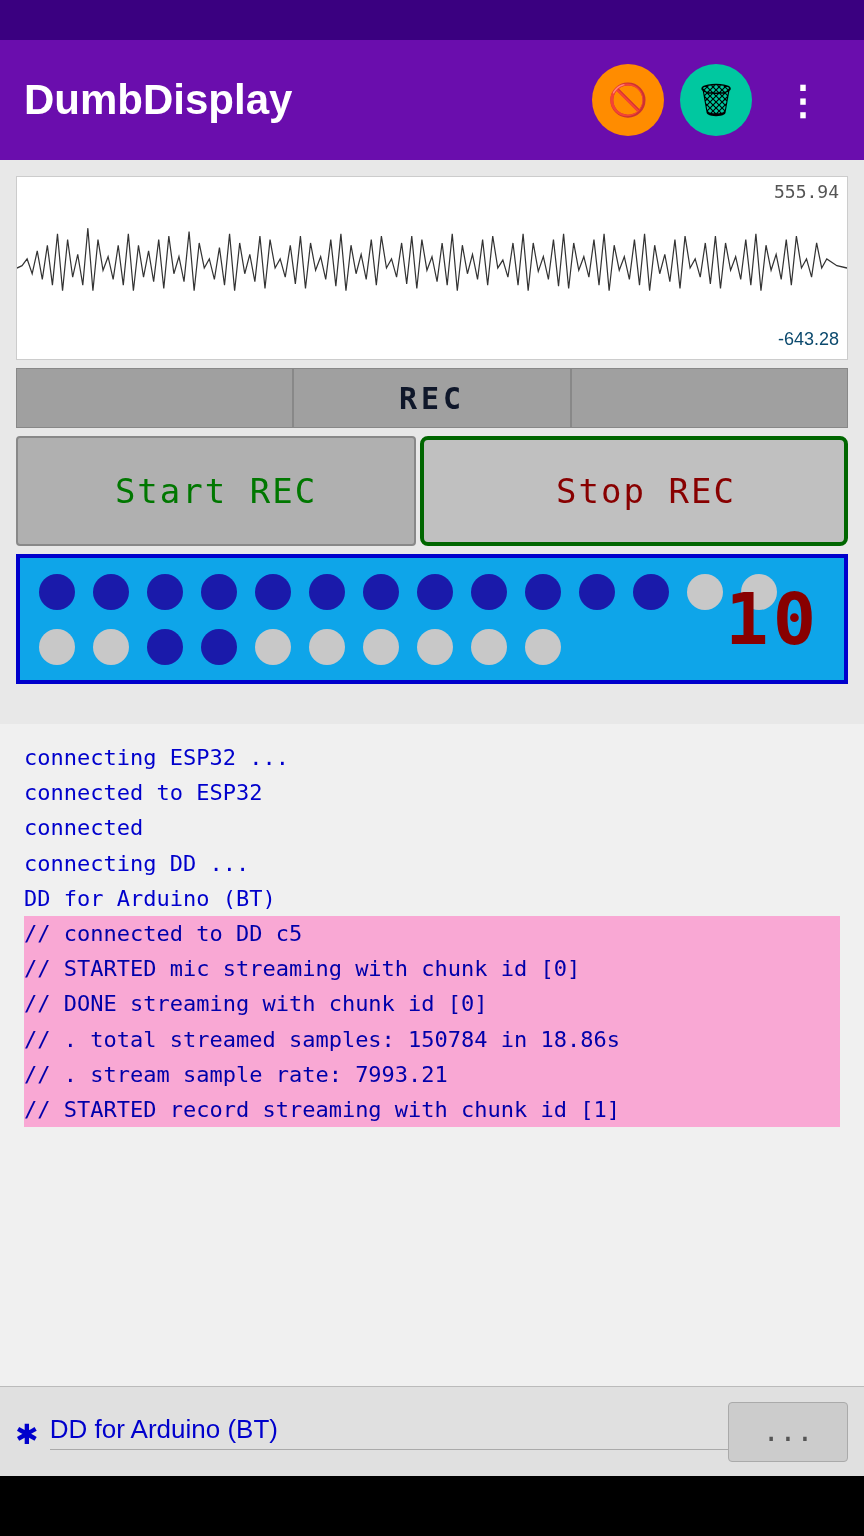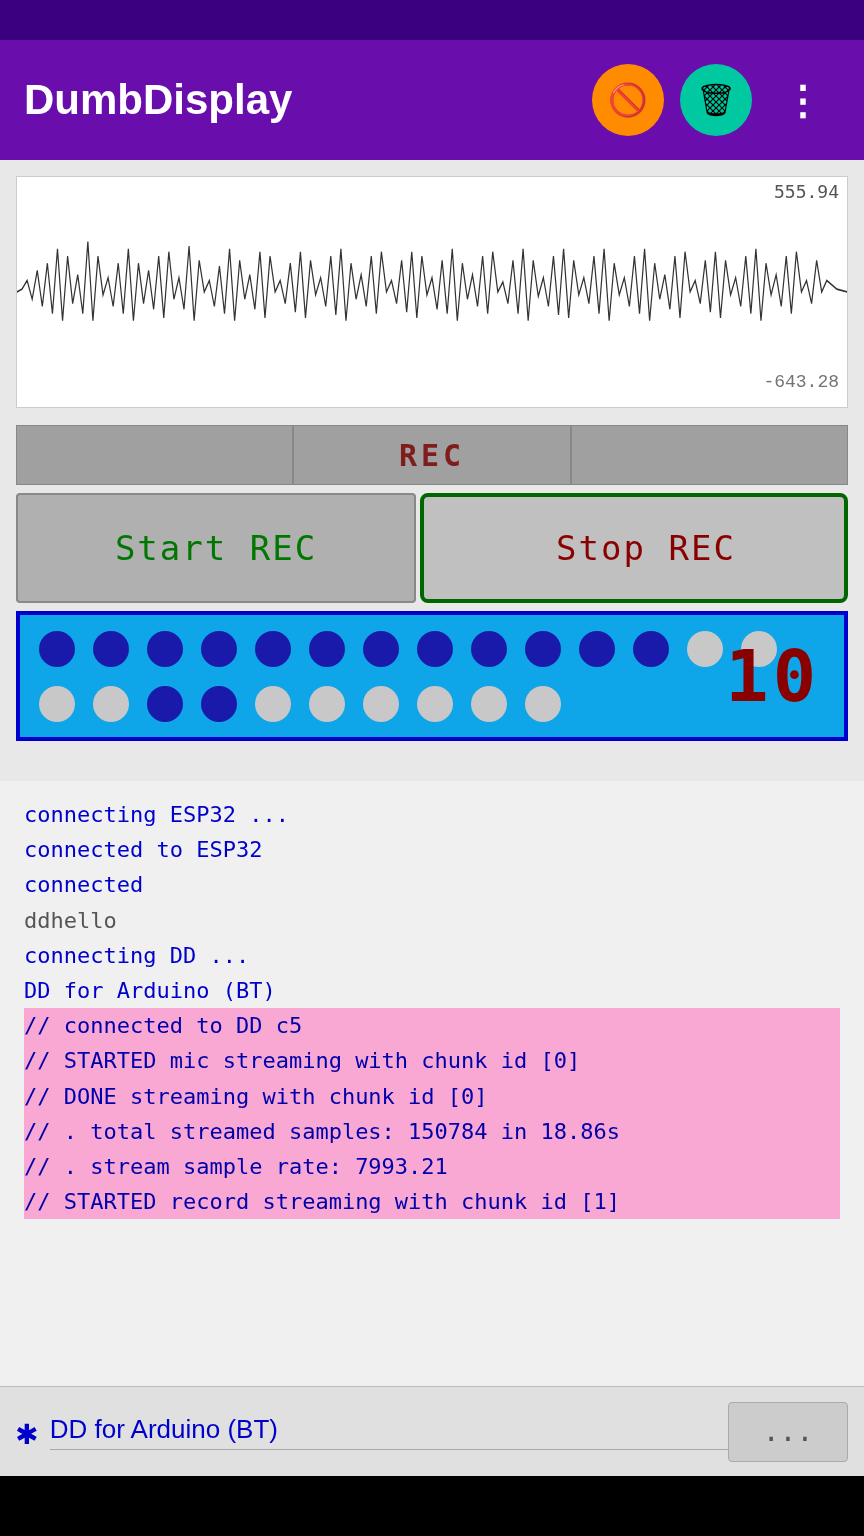--- a/index.html
+++ b/index.html
@@ -69,40 +69,40 @@
     .main-content {
       background: #e8e8e8;
       padding: 16px;
       width: 100%;
     }
 
     
     .waveform-container {
       width: 100%;
       background: white;
-      height: 232px;
+      height: 184px;
       position: relative;
-      margin-bottom: 17px;
+      margin-bottom: 8px;
       border: 1px solid #ccc;
     }
     .waveform-label-top {
       position: absolute;
       top: 4px;
       right: 8px;
       font-size: 18px;
       color: #555;
       font-family: monospace;
     }
     .waveform-label-bottom {
       position: absolute;
-      bottom: 15px;
+      bottom: 9px;
       right: 8px;
       font-size: 18px;
-      color: #737373;
-      font-family: Liberation Mono, monospace;
+      color: #0c4a6e;
+      font-family: Liberation Sans, sans-serif;
     }
     .waveform-svg {
       width: 100%;
       height: 100%;
     }
 
     
     .rec-label-row {
       display: flex;
       width: 100%;
@@ -117,21 +117,21 @@
       justify-content: center;
       border: 1px solid #888;
     }
     .rec-label-cell.active {
       background: #a0a0a0;
     }
     .rec-label-text {
       font-family: monospace;
       font-size: 30px;
       font-weight: bold;
-      color: #7f1d1d;
+      color: #0f172a;
       letter-spacing: 4px;
     }
 
     
     .buttons-row {
       display: flex;
       width: 100%;
       gap: 4px;
       margin-bottom: 8px;
       align-items: center;
@@ -355,21 +355,20 @@
     <span class="led-dot led-off"></span>
     <span class="led-number">10</span>
   </div>
 
 </div>
 
 <div class="log-console">
   <span class="log-line log-blue">connecting ESP32 ...</span>
   <span class="log-line log-blue">connected to ESP32</span>
   <span class="log-line log-blue">connected</span>
-  <span class="log-line log-gray">ddhello</span>
   <span class="log-line log-blue">connecting DD ...</span>
   <span class="log-line log-blue">DD for Arduino (BT)</span>
   <span class="log-line log-highlighted">// connected to DD c5</span>
   <span class="log-line log-highlighted">// STARTED mic streaming with chunk id [0]</span>
   <span class="log-line log-highlighted">// DONE streaming with chunk id [0]</span>
   <span class="log-line log-highlighted">// . total streamed samples: 150784 in 18.86s</span>
   <span class="log-line log-highlighted">// . stream sample rate: 7993.21</span>
   <span class="log-line log-highlighted">// STARTED record streaming with chunk id [1]</span>
 </div>
 

